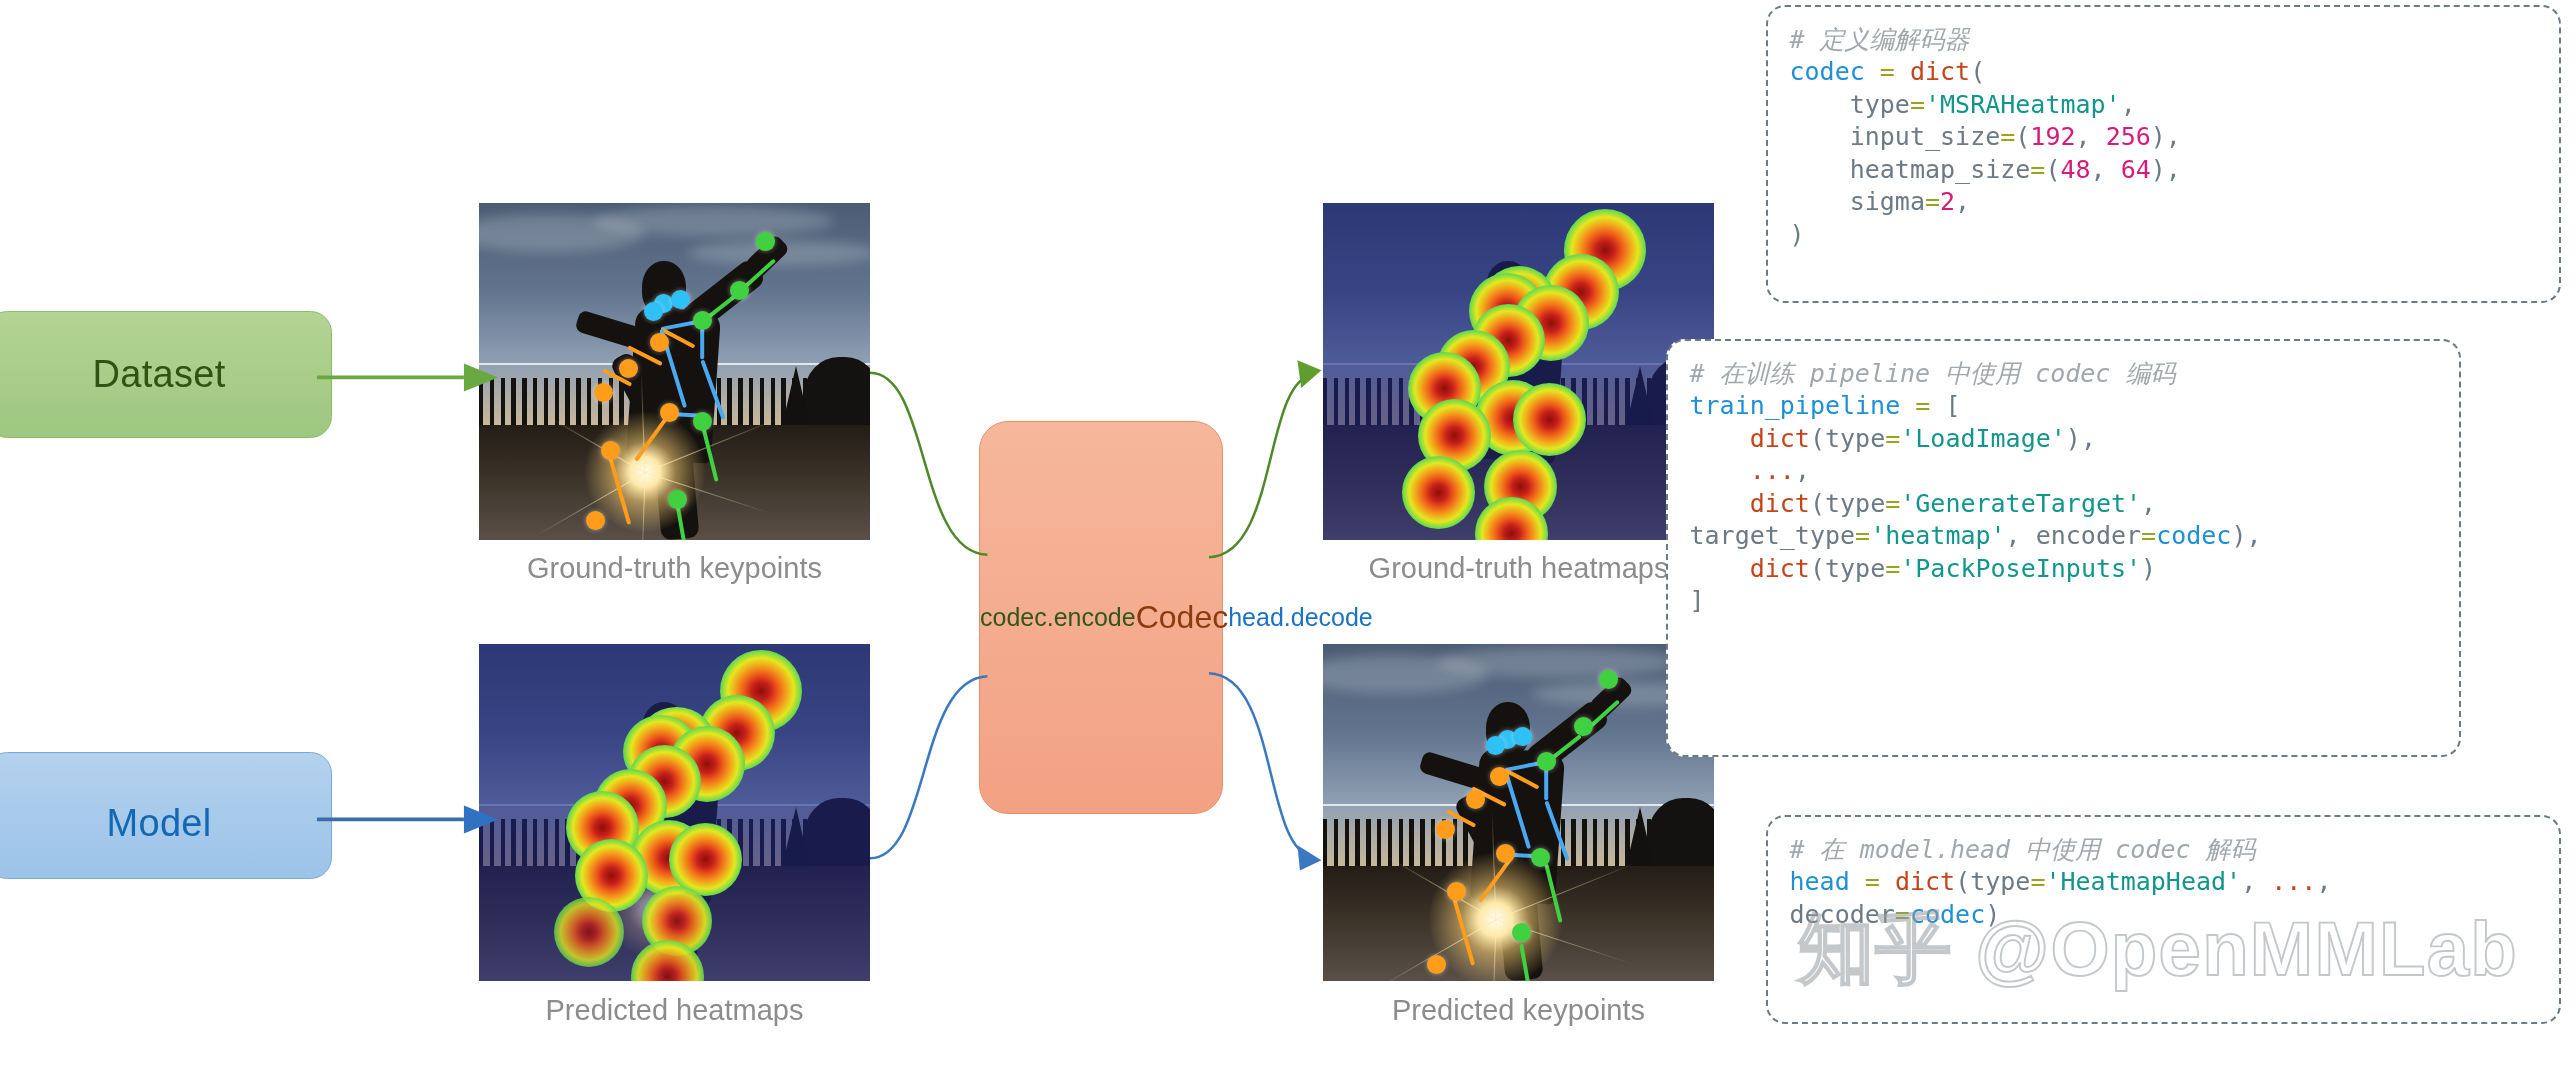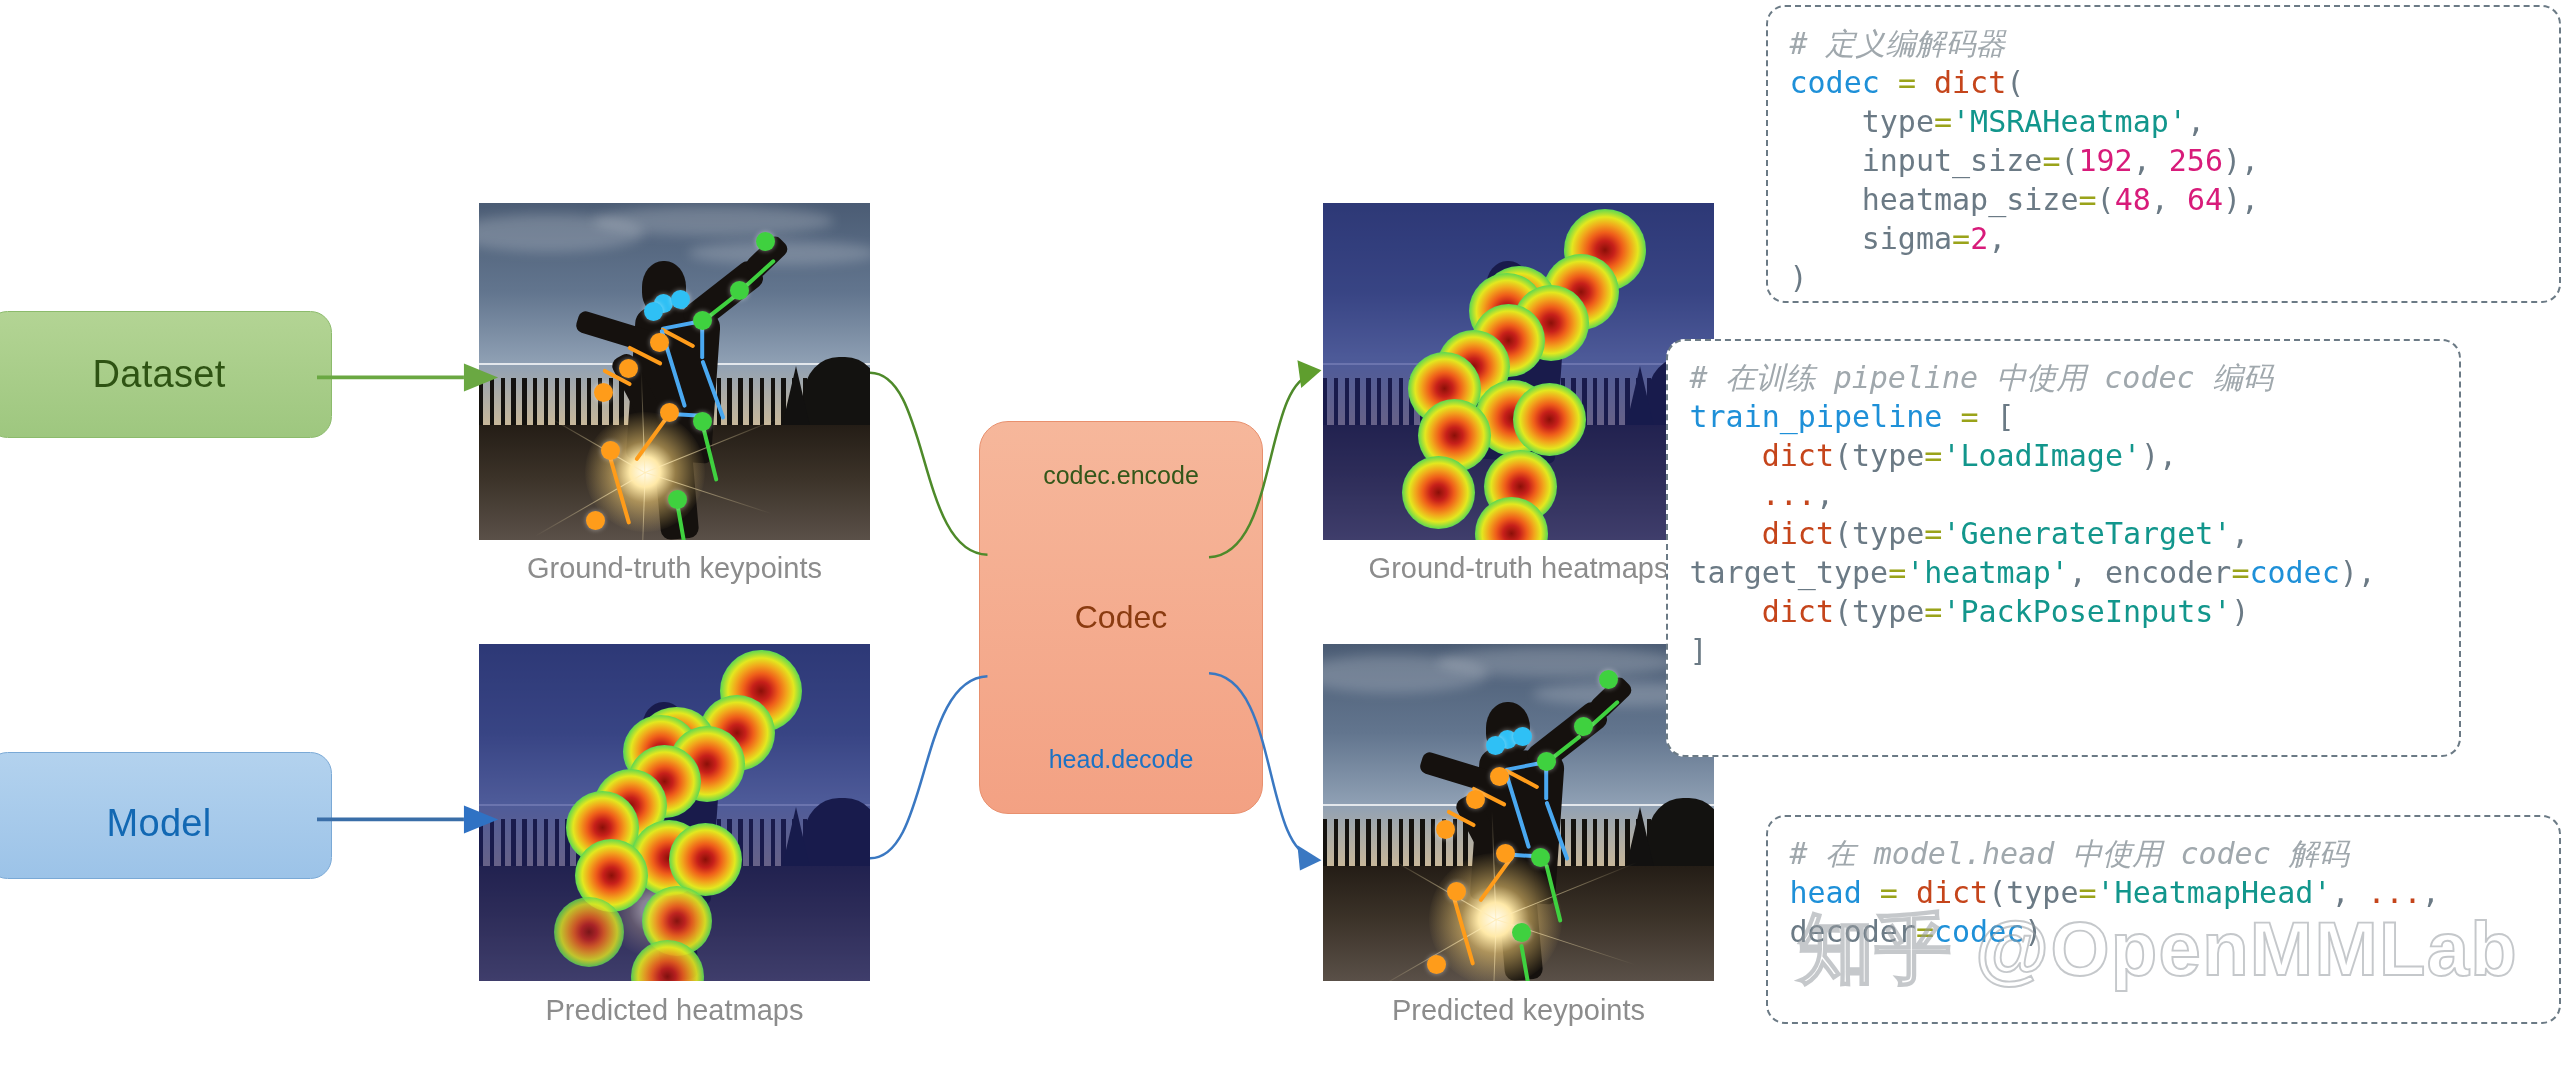--- a/index.html
+++ b/index.html
@@ -11,25 +11,25 @@
            border-radius:21.5px;box-sizing:border-box;}
   #dataset-box{left:-14px;top:311px;width:346px;height:127px;
       background:linear-gradient(180deg,#b3d494 0%,#9ec77f 100%);
       border:1.9px solid #8cbb6c;}
   #dataset-box .lbl{color:#2e5313;font-size:38px;letter-spacing:0.3px;}
   #model-box{left:-14px;top:752px;width:346px;height:127px;
       background:linear-gradient(180deg,#b3d2ee 0%,#9cc3e8 100%);
       border:1.9px solid #7aa9d6;}
   #model-box .lbl{color:#1268b3;font-size:38px;letter-spacing:0.3px;margin-top:16px;}
 
-  #codec-box{position:absolute;left:979px;top:421px;width:284px;height:393px;
+  #codec-box{position:absolute;left:979px;top:421px;width:244px;height:393px;
       border-radius:29px;box-sizing:border-box;
       background:linear-gradient(180deg,#f6b79b 0%,#f3a183 100%);
       border:1.9px solid #e8906e;
-      display:flex;flex-direction:column;align-items:center;justify-content:space-between;
+      display:flex;flex-direction:row;align-items:center;justify-content:space-between;
       padding:39px 0 39px 0;}
   #codec-box .enc{color:#33571a;font-size:25px;}
   #codec-box .mid{color:#8a3b10;font-size:32px;}
   #codec-box .dec{color:#1c72c4;font-size:25px;}
 
   
   .photo{position:absolute;overflow:hidden;background:#1b2233;}
   .caption{position:absolute;color:#8c8c8c;font-size:29px;text-align:center;white-space:nowrap;}
 
   
@@ -59,21 +59,21 @@
   .bone{position:absolute;height:4.4px;transform-origin:0 50%;border-radius:2.5px;}
   .jt{position:absolute;border-radius:50%;width:19px;height:19px;margin-left:-9.5px;margin-top:-9.5px;
       box-shadow:0 0 5.7px rgba(255,255,255,.45);}
 
   
   .arrowsvg{position:absolute;overflow:visible;}
 
   
   .codepanel{position:absolute;border:2.5px dashed #6b7a85;border-radius:19px;
       background:#ffffff;box-sizing:border-box;padding:16.5px 21.5px;}
-  .code{font-family:"DejaVu Sans Mono", monospace;font-size:30px;line-height:1.30;
+  .code{font-family:"DejaVu Sans Mono", monospace;font-size:25px;line-height:1.30;
         white-space:pre-wrap;color:#6b7a85;}
   .c-com{color:#a0a8ad;font-style:italic;}
   .c-var{color:#1e90d8;}
   .c-fn{color:#c5451b;}
   .c-str{color:#12968c;}
   .c-num{color:#d81b7a;}
   .c-op{color:#9aa31a;}
   .c-pl{color:#6b7a85;}
   .c-dots{color:#c5451b;}
 

